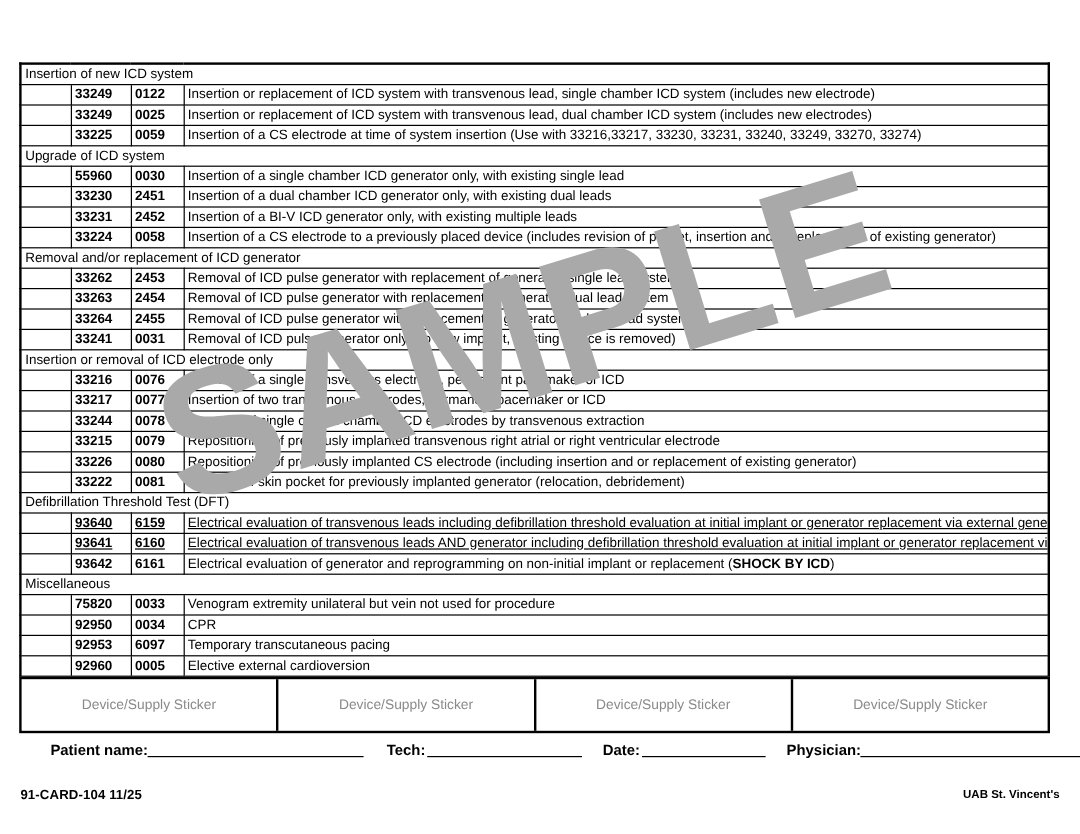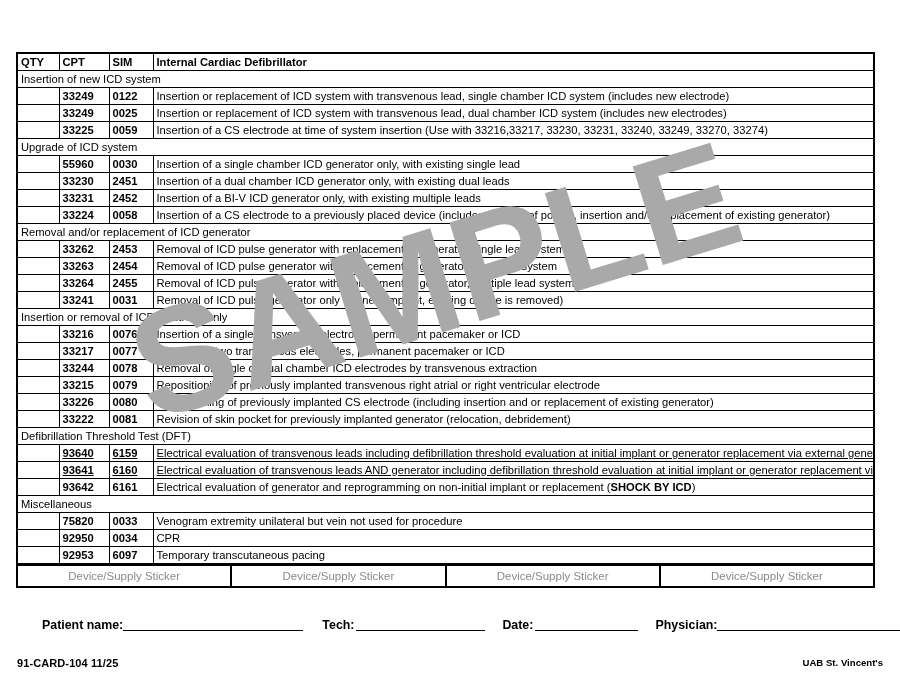--- a/index.html
+++ b/index.html
@@ -79,21 +79,21 @@
   tr.data-row.tall td { height: 28px; text-decoration: underline; }
   tr.data-row.tall td.desc { white-space: normal; line-height: 13.5px; }
   tr.data-row td.desc b { font-weight: bold; }
 
   
   #sticker-row {
     position: absolute;
     left: 16px;
     top: 564px;
     width: 859px;
-    height: 24px;
+    height: 47px;
     border: 2px solid #000;
     box-sizing: border-box;
     display: flex;
     background: #fff;
   }
   .sticker-cell {
     flex: 1 1 0;
     display: flex;
     align-items: center;
     justify-content: center;
@@ -169,26 +169,20 @@
 <div id="page">
 
   <table id="charge-table">
     <colgroup>
       <col class="c-qty">
         <col class="c-cpt">
         <col class="c-sim">
         <col class="c-desc">
     </colgroup>
     <tbody id="table-body">
-        <tr class="head-row">
-          <td class="ctr">QTY</td>
-          <td class="ctr">CPT</td>
-          <td class="ctr">SIM</td>
-          <td class="desc-head">Internal Cardiac Defibrillator</td>
-        </tr>
         <tr class="section-row">
           <td colspan="4">Insertion of new ICD system</td>
         </tr>
         <tr class="data-row">
           <td class="qty"></td>
           <td class="cpt">33249</td>
           <td class="sim">0122</td>
           <td class="desc">Insertion or replacement of ICD system with transvenous lead, single chamber ICD system (includes new electrode)</td>
         </tr>
         <tr class="data-row">

